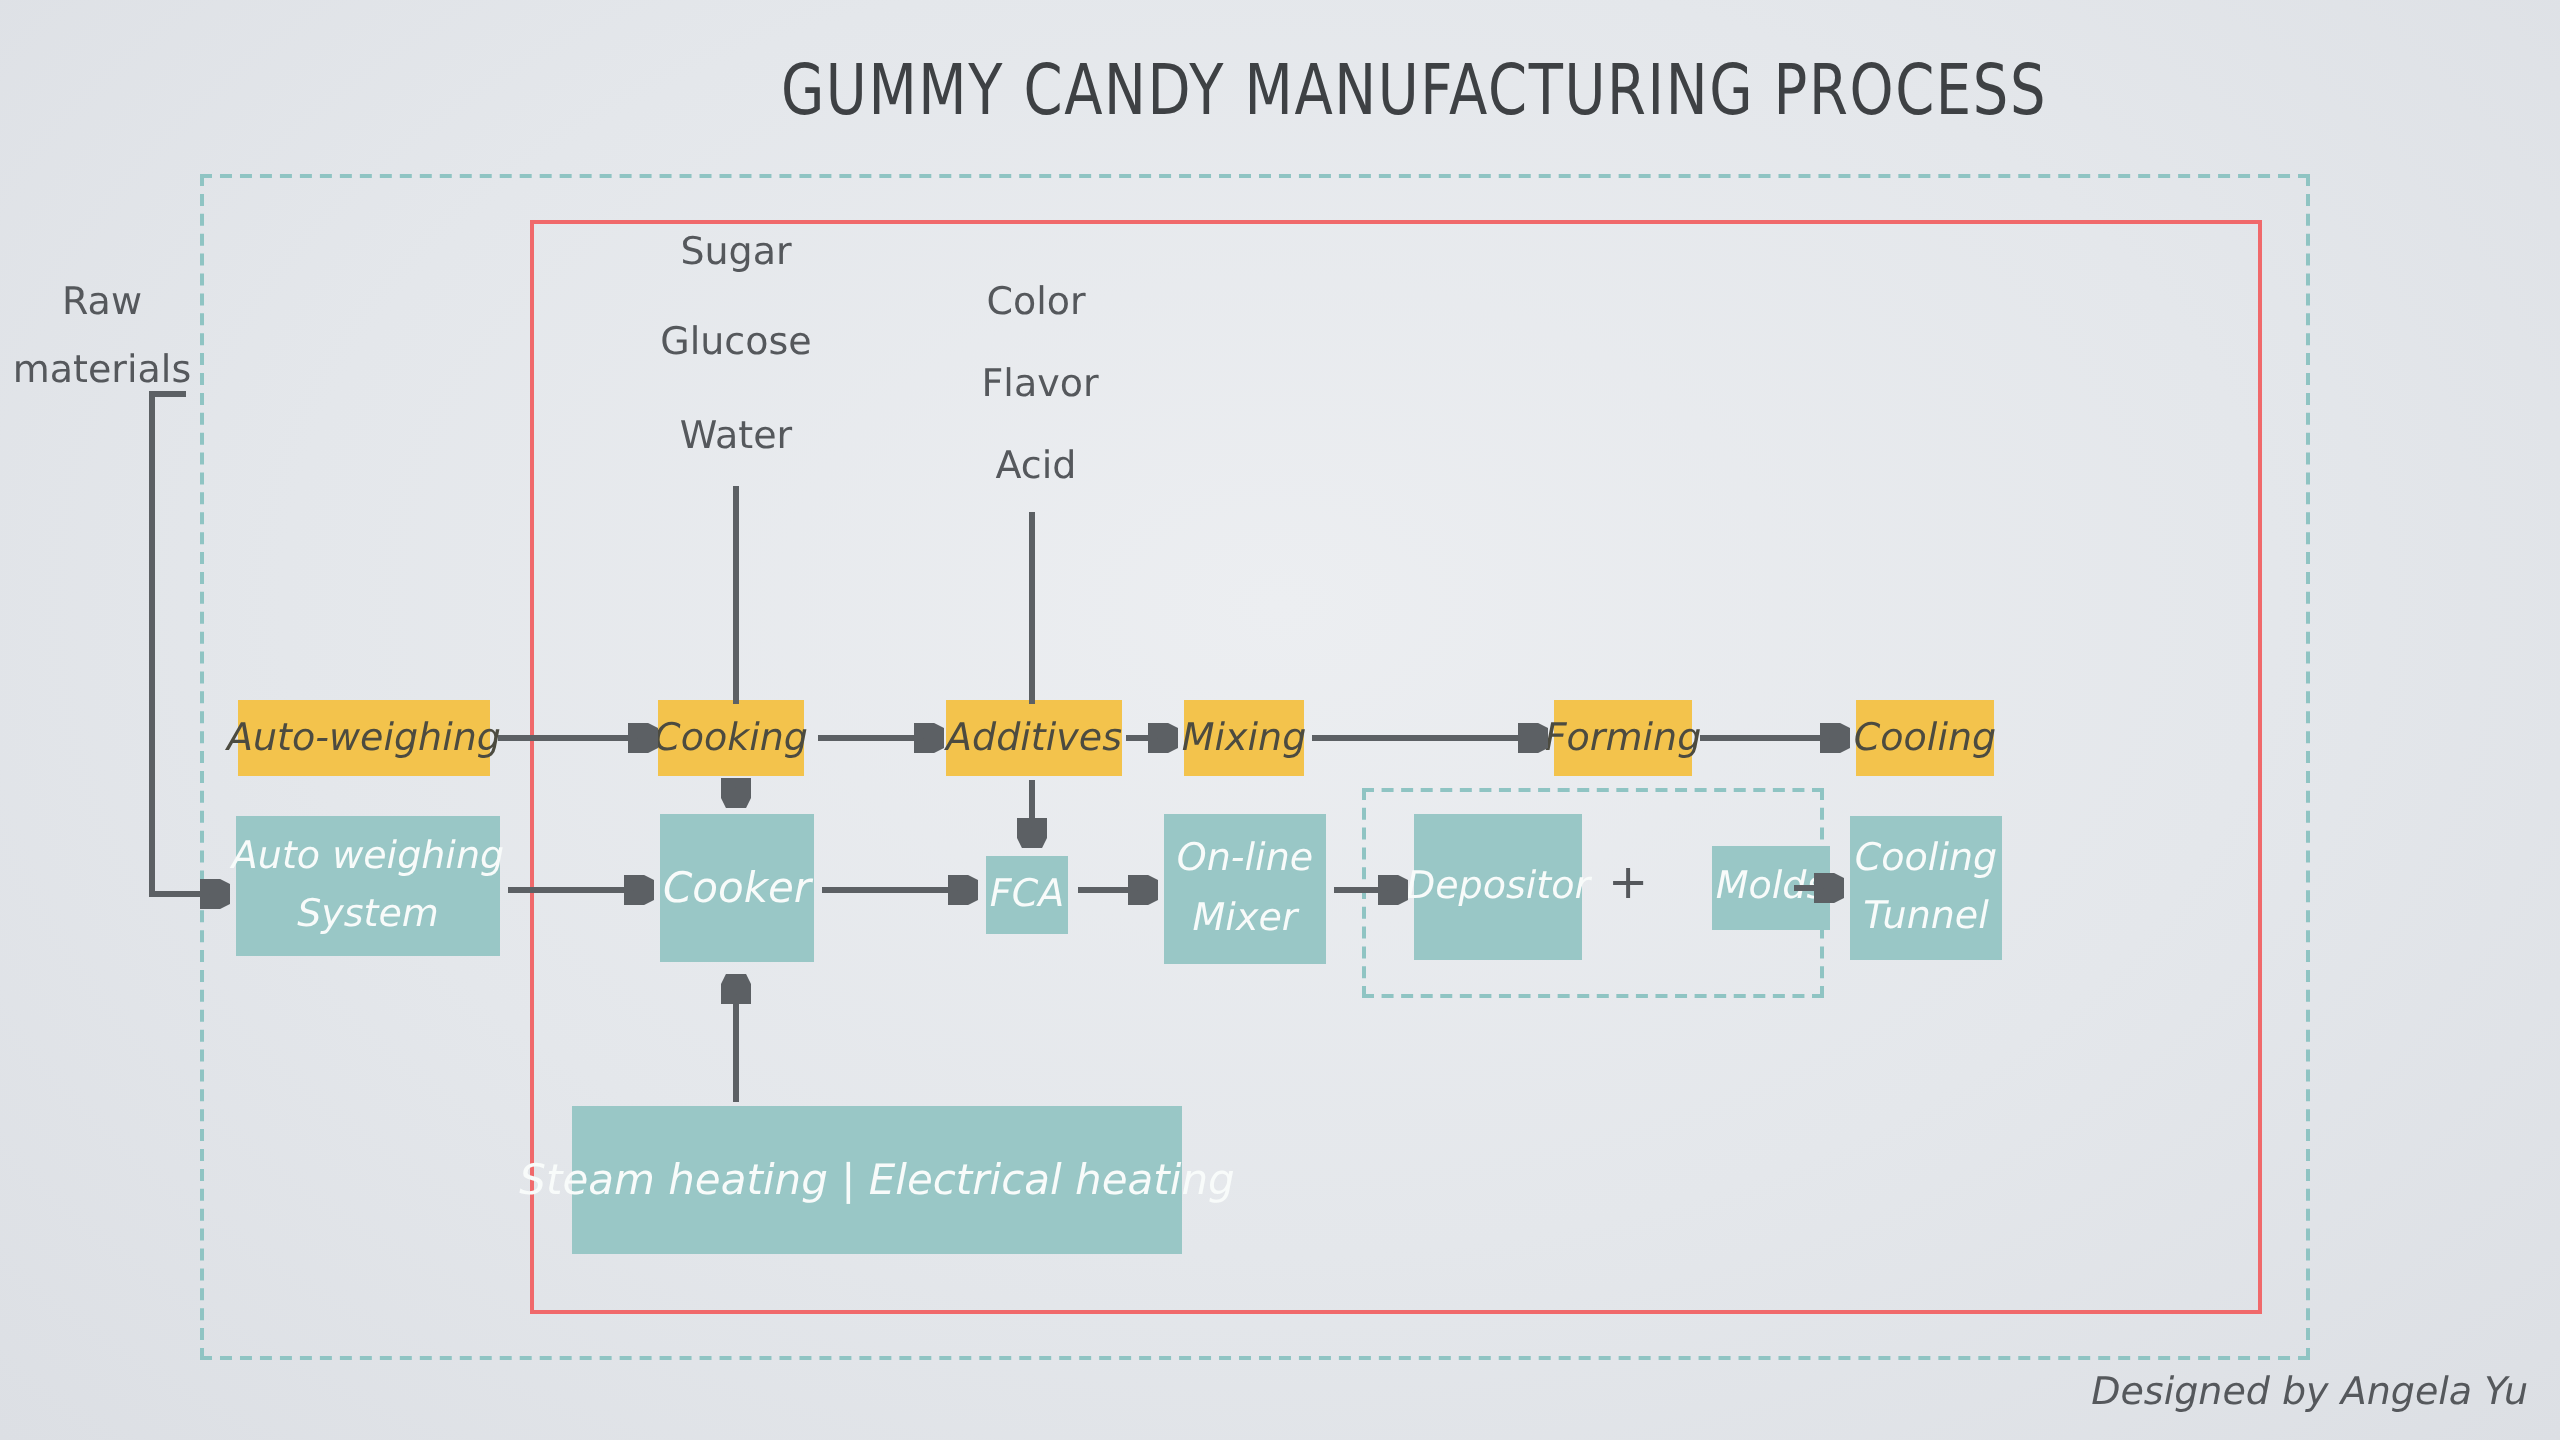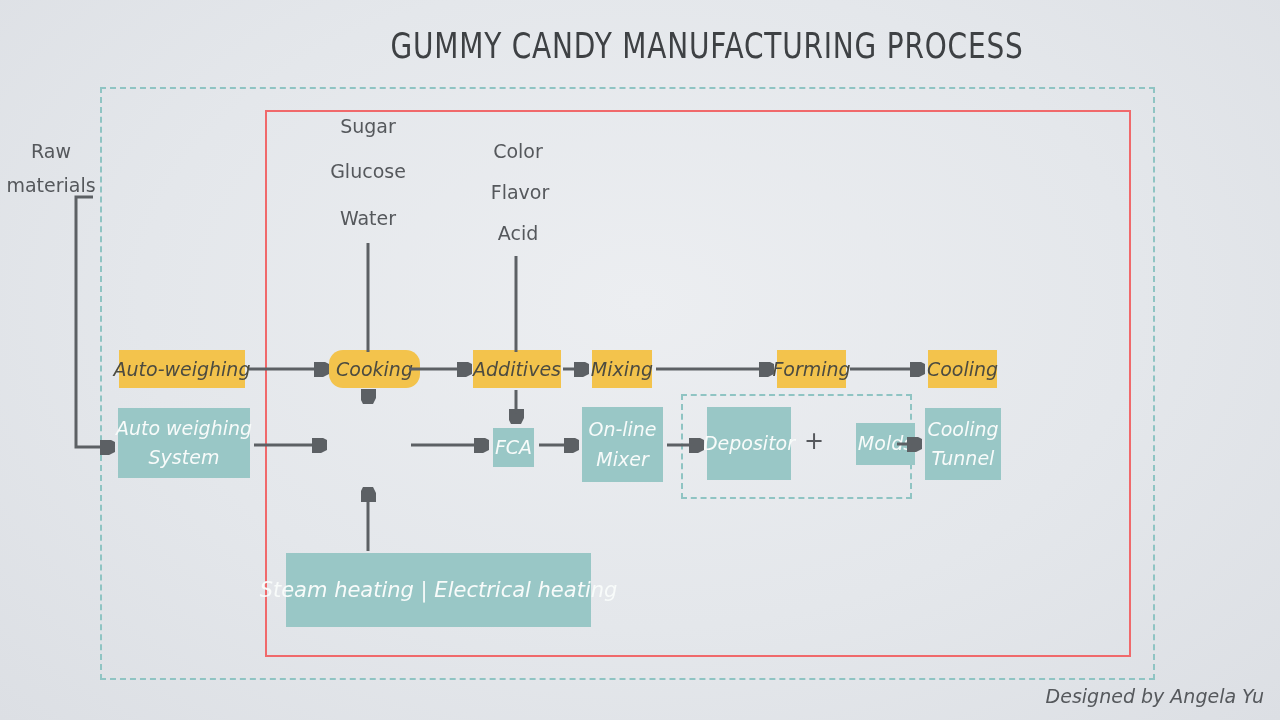--- a/index.html
+++ b/index.html
@@ -42,21 +42,21 @@
   }
 
   .box{
     position:absolute;display:flex;align-items:center;justify-content:center;
     font-style:italic;text-align:center;white-space:nowrap;
   }
   .box-y{background:var(--process-box);color:var(--box-text-dark);font-size:19px;height:38px;top:350px;}
   .box-t{background:var(--equipment-box);color:var(--box-text-light);font-size:19px;flex-direction:column;line-height:1.55;}
 
   .b-autoweighing{left:119px;width:126px;}
-  .b-cooking{left:329px;width:91px;border-radius:14px;}
+  .b-cooking{left:329px;width:73px;}
   .b-additives{left:473px;width:88px;}
   .b-mixing{left:592px;width:60px;}
   .b-forming{left:777px;width:69px;}
   .b-cooling{left:928px;width:69px;}
 
   .b-aws{left:118px;top:408px;width:132px;height:70px;}
   .b-cooker{left:330px;top:407px;width:77px;height:74px;font-size:21px;}
   .b-fca{left:493px;top:428px;width:41px;height:39px;font-size:19px;}
   .b-olm{left:582px;top:407px;width:81px;height:75px;}
   .b-depositor{left:707px;top:407px;width:84px;height:73px;}
@@ -105,20 +105,21 @@
   <div class="box box-y b-cooking">Cooking</div>
   <div class="box box-y b-additives">Additives</div>
   <div class="box box-y b-mixing">Mixing</div>
   <div class="box box-y b-forming">Forming</div>
   <div class="box box-y b-cooling">Cooling</div>
 
   <div class="box box-t b-aws">
     <span>Auto weighing</span>
     <span>System</span>
   </div>
+  <div class="box box-t b-cooker">Cooker</div>
   <div class="box box-t b-fca">FCA</div>
   <div class="box box-t b-olm">
     <span>On-line</span>
     <span>Mixer</span>
   </div>
   <div class="box box-t b-depositor">Depositor</div>
   <div class="plus">+</div>
   <div class="box box-t b-molds">Molds</div>
   <div class="box box-t b-ctunnel">
     <span>Cooling</span>

